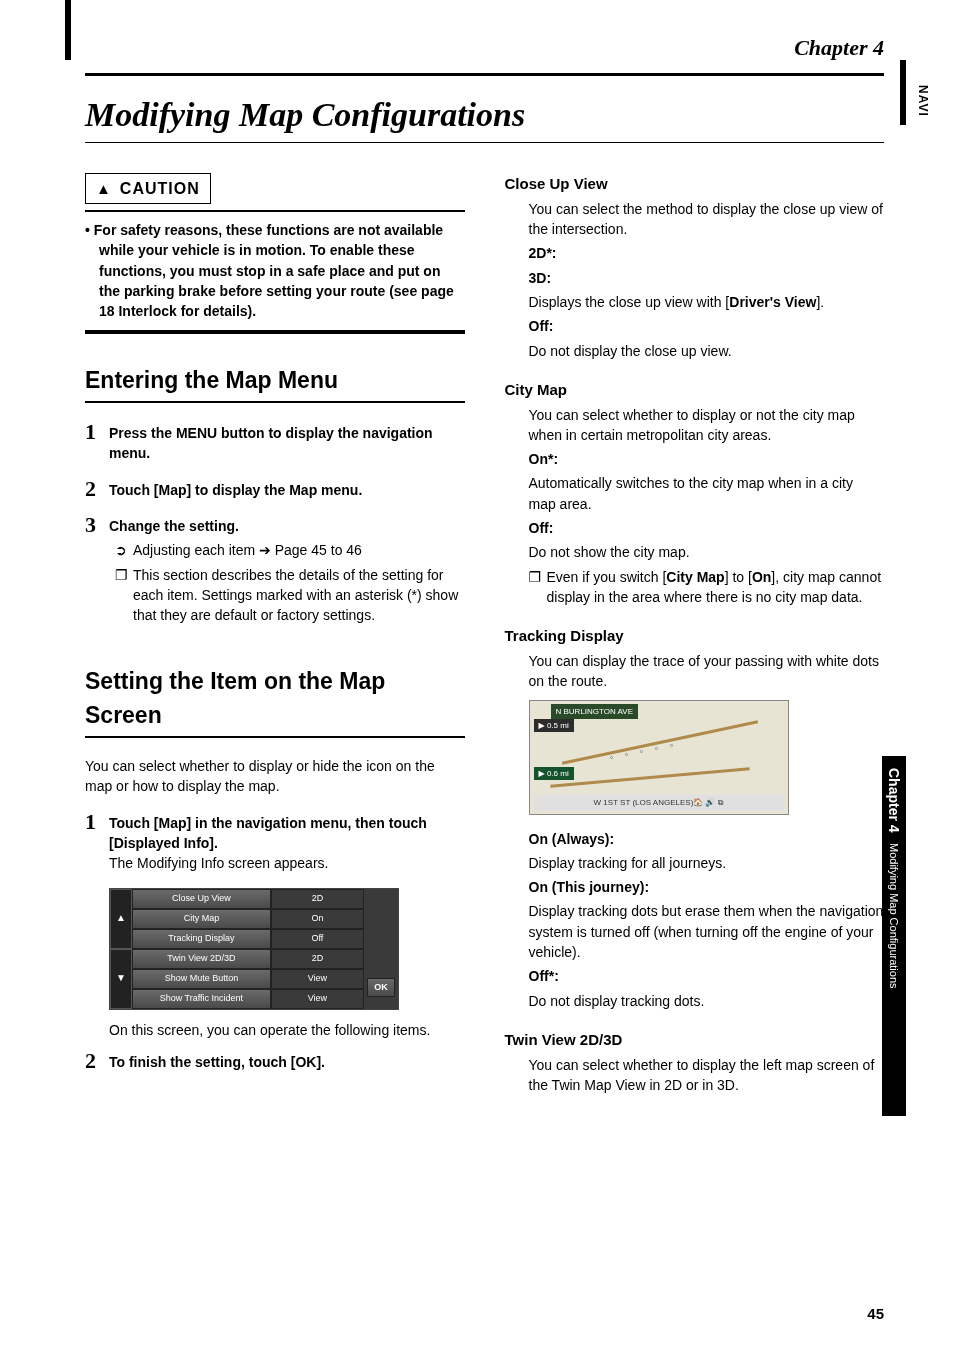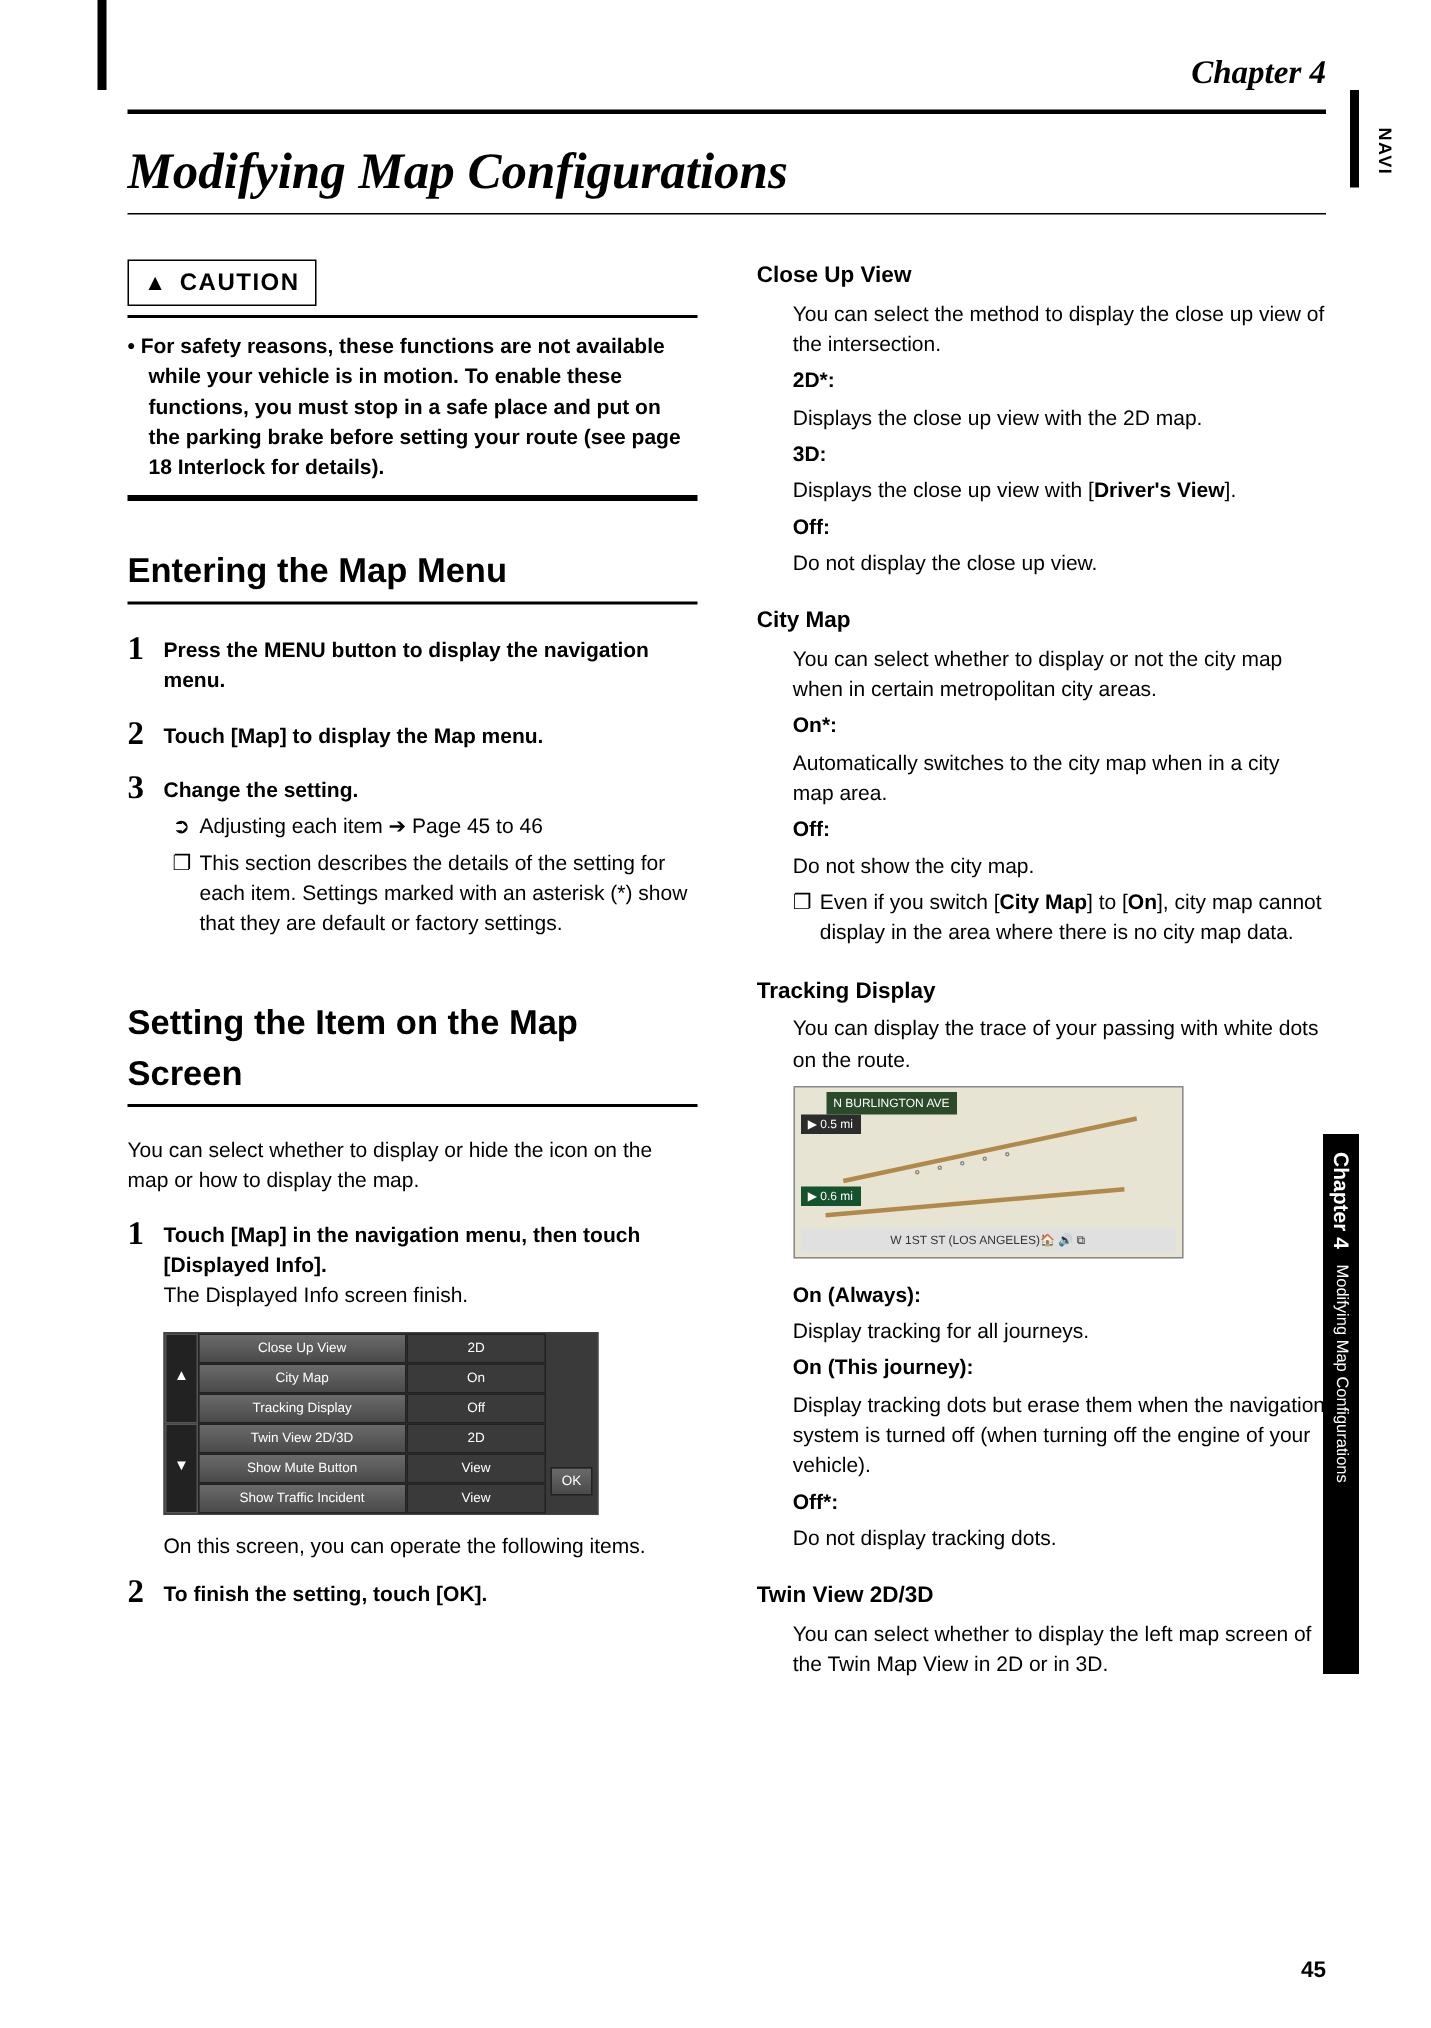--- a/index.html
+++ b/index.html
@@ -101,21 +101,21 @@
     color: #fff;
   }
   .shot-title { background:#3a3a3a; padding: 4px 6px; font-size:11px; }
   .shot-row { display:flex; align-items:stretch; }
   .shot-arrows { width:22px; background:#222; display:flex; flex-direction:column; }
   .arrow-half { flex:1; display:flex; align-items:center; justify-content:center; border:1px solid #555; font-size:10px; }
   .shot-list { flex:1; }
   .shot-item { display:flex; height:20px; }
   .shot-label { flex:1.2; background: linear-gradient(#6a6a6a,#4a4a4a); border:1px solid #222; display:flex; align-items:center; justify-content:center; font-size:9px; }
   .shot-val { flex:0.8; background:#3a3a3a; border:1px solid #222; display:flex; align-items:center; justify-content:center; font-size:9px; }
-  .shot-ok { width:34px; background:#3a3a3a; display:flex; align-items:flex-end; justify-content:center; padding-bottom:12px; }
+  .shot-ok { width:34px; background:#3a3a3a; display:flex; align-items:flex-end; justify-content:center; padding-bottom:12px;font-weight:bold; }
   .ok-btn { background: linear-gradient(#6a6a6a,#4a4a4a); border:1px solid #222; padding:2px 6px; font-size:9px; }
   .mapshot {
     margin: 8px 0 14px 24px;
     width: 260px;
     height: 115px;
     background: #e8e4d4;
     border: 1px solid #888;
     position: relative;
     overflow: hidden;
   }
@@ -198,21 +198,21 @@
 
       <div class="spacer"></div>
       <div class="h2">Setting the Item on the Map Screen</div>
       <div class="h2-rule"></div>
       <div style="margin-bottom:14px;">You can select whether to display or hide the icon on the map or how to display the map.</div>
 
       <div class="step">
         <div class="step-num">1</div>
         <div class="step-body">
           <div class="b">Touch [Map] in the navigation menu, then touch [Displayed Info].</div>
-          <div>The Displayed Info screen finish.</div>
+          <div>The Modifying Info screen appears.</div>
         </div>
       </div>
 
       
       <div class="screenshot">
         <div class="shot-row">
           <div class="shot-arrows">
             <div class="arrow-half">▲</div>
             <div class="arrow-half">▼</div>
           </div>
@@ -253,21 +253,20 @@
       <div class="step" style="margin-top:10px;">
         <div class="step-num">2</div>
         <div class="step-body b">To finish the setting, touch [OK].</div>
       </div>
     </div>
 
     <div class="col">
       <div class="h3">Close Up View</div>
       <div class="body-ind">You can select the method to display the close up view of the intersection.</div>
       <div class="body-ind b">2D*:</div>
-      <div class="body-ind">Displays the close up view with the 2D map.</div>
       <div class="body-ind b">3D:</div>
       <div class="body-ind"><span>Displays the close up view with [</span><span class="b">Driver's View</span><span>].</span></div>
       <div class="body-ind b">Off:</div>
       <div class="body-ind" style="margin-bottom:18px;">Do not display the close up view.</div>
 
       <div class="h3">City Map</div>
       <div class="body-ind">You can select whether to display or not the city map when in certain metropolitan city areas.</div>
       <div class="body-ind b">On*:</div>
       <div class="body-ind">Automatically switches to the city map when in a city map area.</div>
       <div class="body-ind b">Off:</div>

